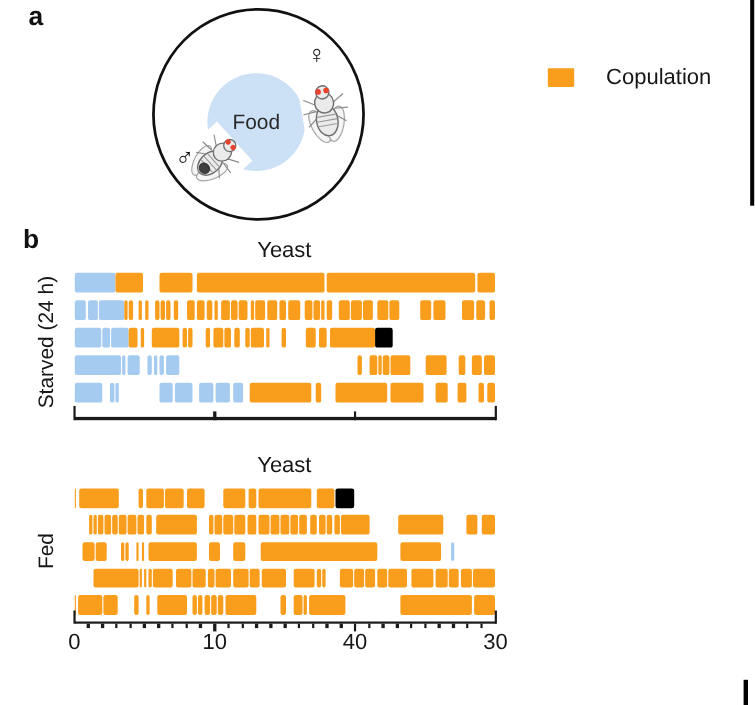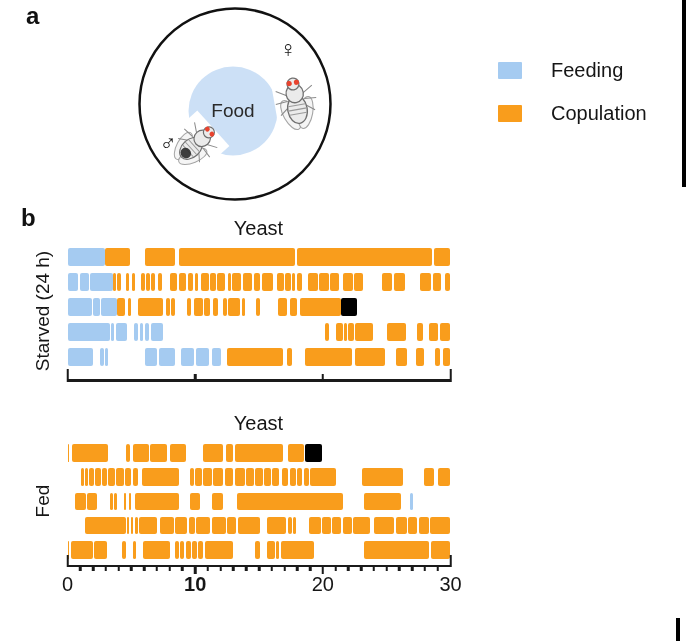--- a/index.html
+++ b/index.html
@@ -70,24 +70,20 @@
     </g>
     <g transform="translate(168,97) rotate(-10) scale(1.08)">
       <rect x="-20" y="-25" width="40" height="50" fill="#ffffff"></rect>
       <use href="#fly-proto"></use>
     </g>
     <text x="160" y="53" text-anchor="middle" font-size="23" fill="#111">♀</text>
     <text x="40" y="147" text-anchor="middle" font-size="23" fill="#111">♂</text>
   </svg>
 
   <div class="legend">
-    <div class="legend-row">
-      <div class="legend-swatch" style="background: rgb(165, 203, 241);"></div>
-      <div class="legend-label">Feeding</div>
-    </div>
     <div class="legend-row">
       <div class="legend-swatch" style="background: rgb(249, 157, 28);"></div>
       <div class="legend-label">Copulation</div>
     </div>
   </div>
 
   <div class="panel-letter" style="left:21px;top:204px;">b</div>
 
   <div class="group-title" style="top:217px;">Yeast</div>
   <div class="rot-label" style="left:-32px;top:300px;">Starved (24 h)</div>
@@ -312,23 +308,23 @@
         <div class="seg" style="left: 55.6667%; width: 8.66667%; background: rgb(249, 157, 28);"></div>
         <div class="seg" style="left: 77.3333%; width: 17%; background: rgb(249, 157, 28);"></div>
         <div class="seg" style="left: 95%; width: 5%; background: rgb(249, 157, 28);"></div>
       </div>
     </div>
   <div class="axis" style="top:554.5px;height:12.5px;">
     <div class="axis-line"></div>
   <div class="up-tick end" style="left: 0%;"></div>
       <div class="tick-label" style="left: 0%;">0</div>
       <div class="down-tick major" style="left: 33.3333%;"></div>
-      <div class="tick-label" style="left: 33.3333%; font-weight: bold;">10</div>
+      <div class="tick-label" style="left: 33.3333%;">10</div>
       <div class="down-tick major" style="left: 66.6667%;"></div>
-      <div class="tick-label" style="left: 66.6667%;">20</div>
+      <div class="tick-label" style="left: 66.6667%;">40</div>
       <div class="up-tick end" style="left: 100%;"></div>
       <div class="tick-label" style="left: 100%;">30</div>
       <div class="down-tick minor" style="left: 3.33333%;"></div>
       <div class="down-tick minor" style="left: 6.66667%;"></div>
       <div class="down-tick minor" style="left: 10%;"></div>
       <div class="down-tick minor" style="left: 13.3333%;"></div>
       <div class="down-tick minor" style="left: 16.6667%;"></div>
       <div class="down-tick minor" style="left: 20%;"></div>
       <div class="down-tick minor" style="left: 23.3333%;"></div>
       <div class="down-tick minor" style="left: 26.6667%;"></div>

